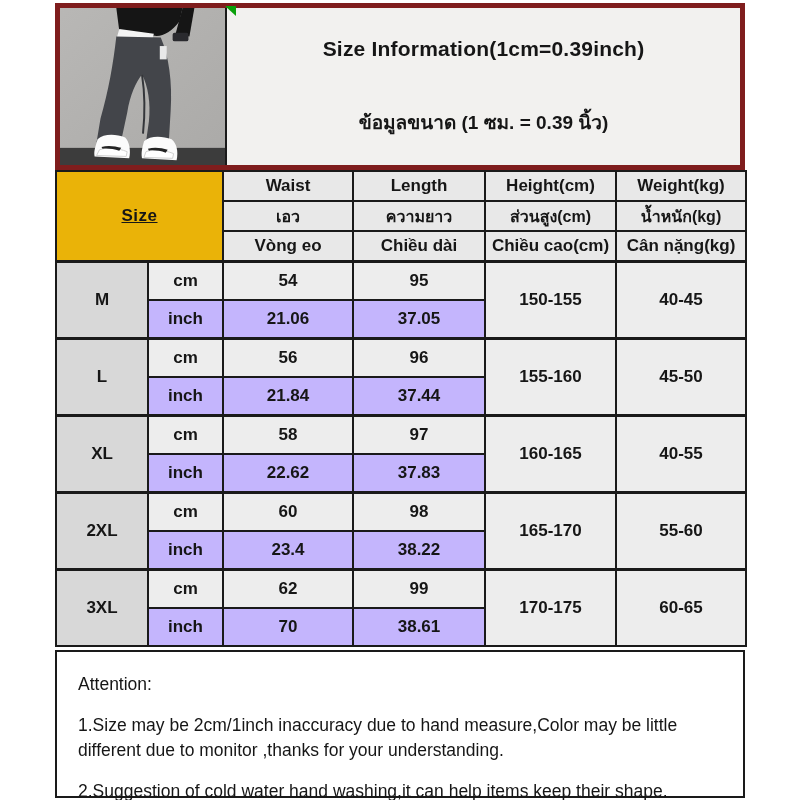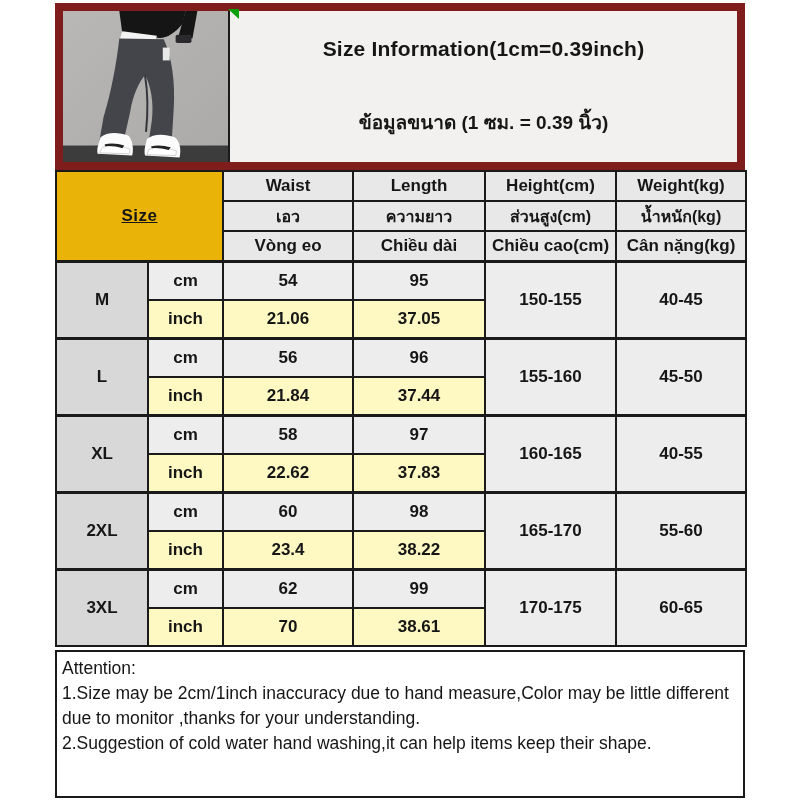--- a/index.html
+++ b/index.html
@@ -4,21 +4,21 @@
 <style>
   html,body{margin:0;padding:0;}
   body{
     width:800px;height:800px;position:relative;background:#ffffff;
     font-family:"Liberation Sans","DejaVu Sans",sans-serif;
     color:#161616;-webkit-font-smoothing:antialiased;
   }
   .wrapper{position:absolute;left:55px;top:3px;width:690px;}
 
   
-  .top-section{display:flex;border:8px solid #7f1d1d;box-sizing:border-box;height:167px;position:relative;}
+  .top-section{display:flex;border:5px solid #7f1d1d;box-sizing:border-box;height:167px;position:relative;}
   .photo-cell{width:167px;flex:0 0 167px;border-right:2px solid #1a1a1a;box-sizing:border-box;overflow:hidden;}
   .photo-cell svg{display:block;width:100%;height:100%;}
   .title-box{flex:1;background:#f2f1ef;display:flex;flex-direction:column;justify-content:center;align-items:center;gap:9px;}
   .title-line1{font-weight:bold;font-size:21px;letter-spacing:.2px;}
   .title-line2{font-weight:bold;font-size:19px;margin-top:37px;}
   .title-line3{font-weight:bold;font-size:20px;}
   .green-corner{
     position:absolute;left:165px;top:-2px;width:0;height:0;
     border-top:10px solid #0aa00a;border-left:11px solid transparent;
   }
@@ -30,32 +30,32 @@
   table.size-table th,table.size-table td{
     border:2px solid #1a1a1a;text-align:center;vertical-align:middle;
     padding:0;font-weight:bold;font-size:17px;overflow:hidden;white-space:nowrap;
   }
   .hdr-row th{height:28px;background:#e8e8e8;}
   .hdr-row.hdr-th th{font-size:16px;}
   th.size-corner{background:#eab308;font-size:30px;letter-spacing:.5px;text-decoration:underline;}
   tr.row-cm td, tr.row-cm th{height:36px;margin-left:48px;}
   tr.row-inch td{height:36px;}
   td.cell-cm{background:#ededed;}
-  td.cell-inch{background:#fef9c3;}
+  td.cell-inch{background:#c4b5fd;}
   th.size-label{background:#d8d8d8;font-size:18px;}
   td.cell-merged{background:#ededed;}
   .block-top{border-top-width:3px !important;}
 
   
   .attention-box{
     margin-top:3px;border:2px solid #1a1a1a;box-sizing:border-box;
     height:148px;padding:4px 8px 0 5px;background:#ffffff;
     font-size:17.5px;line-height:1.42;font-weight:normal;text-align:left;
   }
-  .attention-box p{margin:0;}
+  .attention-box p{margin:16px;}
 </style>
 </head>
 <body>
 
 <div class="wrapper">
 
   <div class="top-section">
     <div class="photo-cell">
       <svg viewBox="0 0 167 165" preserveAspectRatio="none">
         <rect x="0" y="0" width="167" height="165" fill="#b3b2b0"></rect>

